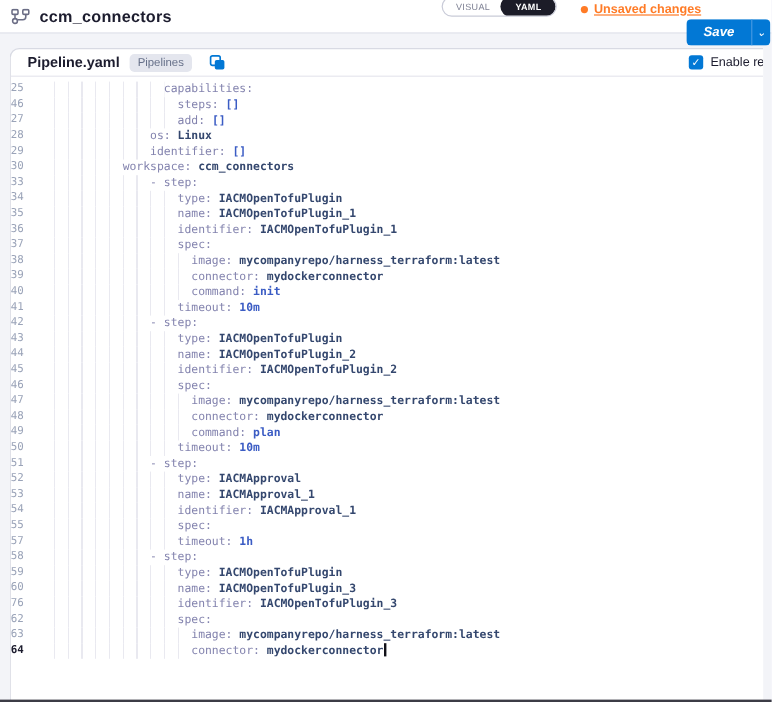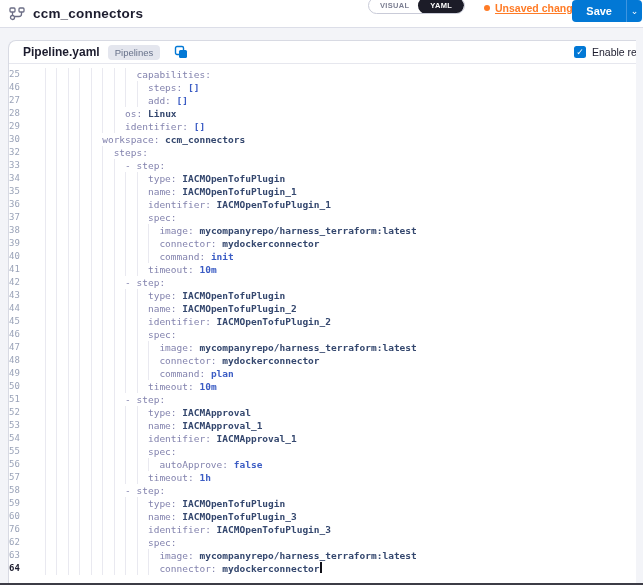--- a/index.html
+++ b/index.html
@@ -8,31 +8,31 @@
 
   
   .topbar { position:relative; height:28px; background:#ffffff;
     border-bottom:1px solid #dcdee8; display:flex; align-items:center; }
   .pipe-icon { margin-left:9px; display:flex; align-items:center; }
   .page-title { margin-left:8px; font-size:13.5px; font-weight:bold; color:#1c1c2e; letter-spacing:.2px; }
 
   .mode-toggle { position:absolute; left:368px; top:-3px; height:17px;
     background:#ffffff; border:1px solid #c9cbd8; border-radius:9px;
     display:flex; align-items:center; overflow:hidden; }
-  .mode-visual { padding:0 9px 0 11px; font-size:7.5px; font-weight:bold; color:#7b7e91; letter-spacing:.3px; }
+  .mode-visual { padding:0 9px 0 11px; font-size:7.5px; font-weight:normal; color:#7b7e91; letter-spacing:.3px; }
   .mode-yaml { height:17px; padding:0 12px; background:#1c1c28; color:#ffffff;
     font-size:7.5px; font-weight:bold; letter-spacing:.3px; border-radius:9px;
     display:flex; align-items:center; }
 
   .unsaved { position:absolute; left:484px; top:2px; display:flex; align-items:center; }
   .unsaved-dot { width:6px; height:6px; border-radius:50%; background:#ff7b26; margin-right:5px; }
   .unsaved-link { font-size:10.5px; font-weight:bold; color:#ff7b26; text-decoration:underline; cursor:pointer; }
 
-  .save-group { position:absolute; right:1px; top:0px; height:22px; display:flex;
-    border-radius:4px; overflow:hidden; }
+  .save-group { position:absolute; right:1px; top:16px; height:22px; display:flex;
+    border-radius:4px; overflow:hidden;font-style:italic; }
   .save-btn { background:#0278d5; color:#fff; font-size:11px; font-weight:bold;
     padding:0 14px; display:flex; align-items:center; cursor:pointer; }
   .save-caret { background:#0278d5; border-left:1px solid #3e95e0; color:#fff;
     width:16px; display:flex; align-items:center; justify-content:center;
     font-size:9px; cursor:pointer; }
 
   
   .panel { position:absolute; left:8px; top:40px; width:628px; height:545px;
     background:#ffffff; border:1px solid #d8dae3; border-right:none;
     border-radius:8px 0 0 0; overflow:hidden; }
@@ -112,21 +112,20 @@
     </div>
   </div>
 
   <div class="editor" id="editor">
       <div class="code-row"><span class="ln">25</span><span class="indent" style="width: 91.52px;"></span><span class="k">capabilities:</span></div>
       <div class="code-row"><span class="ln">46</span><span class="indent" style="width: 102.96px;"></span><span class="k">steps:</span><span class="v-b"> []</span></div>
       <div class="code-row"><span class="ln">27</span><span class="indent" style="width: 102.96px;"></span><span class="k">add:</span><span class="v-b"> []</span></div>
       <div class="code-row"><span class="ln">28</span><span class="indent" style="width: 80.08px;"></span><span class="k">os:</span><span class="v-s"> Linux</span></div>
       <div class="code-row"><span class="ln">29</span><span class="indent" style="width: 80.08px;"></span><span class="k">identifier:</span><span class="v-b"> []</span></div>
       <div class="code-row"><span class="ln">30</span><span class="indent" style="width: 57.2px;"></span><span class="k">workspace:</span><span class="v-s"> ccm_connectors</span></div>
-      <div class="code-row"><span class="ln">32</span><span class="indent" style="width: 68.64px;"></span><span class="k">steps:</span></div>
       <div class="code-row"><span class="ln">33</span><span class="indent" style="width: 80.08px;"></span><span class="dash">- </span><span class="k">step:</span></div>
       <div class="code-row"><span class="ln">34</span><span class="indent" style="width: 102.96px;"></span><span class="k">type:</span><span class="v-s"> IACMOpenTofuPlugin</span></div>
       <div class="code-row"><span class="ln">35</span><span class="indent" style="width: 102.96px;"></span><span class="k">name:</span><span class="v-s"> IACMOpenTofuPlugin_1</span></div>
       <div class="code-row"><span class="ln">36</span><span class="indent" style="width: 102.96px;"></span><span class="k">identifier:</span><span class="v-s"> IACMOpenTofuPlugin_1</span></div>
       <div class="code-row"><span class="ln">37</span><span class="indent" style="width: 102.96px;"></span><span class="k">spec:</span></div>
       <div class="code-row"><span class="ln">38</span><span class="indent" style="width: 114.4px;"></span><span class="k">image:</span><span class="v-s"> mycompanyrepo/harness_terraform:latest</span></div>
       <div class="code-row"><span class="ln">39</span><span class="indent" style="width: 114.4px;"></span><span class="k">connector:</span><span class="v-s"> mydockerconnector</span></div>
       <div class="code-row"><span class="ln">40</span><span class="indent" style="width: 114.4px;"></span><span class="k">command:</span><span class="v-b"> init</span></div>
       <div class="code-row"><span class="ln">41</span><span class="indent" style="width: 102.96px;"></span><span class="k">timeout:</span><span class="v-b"> 10m</span></div>
       <div class="code-row"><span class="ln">42</span><span class="indent" style="width: 80.08px;"></span><span class="dash">- </span><span class="k">step:</span></div>
@@ -136,21 +135,20 @@
       <div class="code-row"><span class="ln">46</span><span class="indent" style="width: 102.96px;"></span><span class="k">spec:</span></div>
       <div class="code-row"><span class="ln">47</span><span class="indent" style="width: 114.4px;"></span><span class="k">image:</span><span class="v-s"> mycompanyrepo/harness_terraform:latest</span></div>
       <div class="code-row"><span class="ln">48</span><span class="indent" style="width: 114.4px;"></span><span class="k">connector:</span><span class="v-s"> mydockerconnector</span></div>
       <div class="code-row"><span class="ln">49</span><span class="indent" style="width: 114.4px;"></span><span class="k">command:</span><span class="v-b"> plan</span></div>
       <div class="code-row"><span class="ln">50</span><span class="indent" style="width: 102.96px;"></span><span class="k">timeout:</span><span class="v-b"> 10m</span></div>
       <div class="code-row"><span class="ln">51</span><span class="indent" style="width: 80.08px;"></span><span class="dash">- </span><span class="k">step:</span></div>
       <div class="code-row"><span class="ln">52</span><span class="indent" style="width: 102.96px;"></span><span class="k">type:</span><span class="v-s"> IACMApproval</span></div>
       <div class="code-row"><span class="ln">53</span><span class="indent" style="width: 102.96px;"></span><span class="k">name:</span><span class="v-s"> IACMApproval_1</span></div>
       <div class="code-row"><span class="ln">54</span><span class="indent" style="width: 102.96px;"></span><span class="k">identifier:</span><span class="v-s"> IACMApproval_1</span></div>
       <div class="code-row"><span class="ln">55</span><span class="indent" style="width: 102.96px;"></span><span class="k">spec:</span></div>
-      <div class="code-row"><span class="ln">56</span><span class="indent" style="width: 114.4px;"></span><span class="k">autoApprove:</span><span class="v-b"> false</span></div>
       <div class="code-row"><span class="ln">57</span><span class="indent" style="width: 102.96px;"></span><span class="k">timeout:</span><span class="v-b"> 1h</span></div>
       <div class="code-row"><span class="ln">58</span><span class="indent" style="width: 80.08px;"></span><span class="dash">- </span><span class="k">step:</span></div>
       <div class="code-row"><span class="ln">59</span><span class="indent" style="width: 102.96px;"></span><span class="k">type:</span><span class="v-s"> IACMOpenTofuPlugin</span></div>
       <div class="code-row"><span class="ln">60</span><span class="indent" style="width: 102.96px;"></span><span class="k">name:</span><span class="v-s"> IACMOpenTofuPlugin_3</span></div>
       <div class="code-row"><span class="ln">76</span><span class="indent" style="width: 102.96px;"></span><span class="k">identifier:</span><span class="v-s"> IACMOpenTofuPlugin_3</span></div>
       <div class="code-row"><span class="ln">62</span><span class="indent" style="width: 102.96px;"></span><span class="k">spec:</span></div>
       <div class="code-row"><span class="ln">63</span><span class="indent" style="width: 114.4px;"></span><span class="k">image:</span><span class="v-s"> mycompanyrepo/harness_terraform:latest</span></div>
       <div class="code-row"><span class="ln active">64</span><span class="indent" style="width: 114.4px;"></span><span class="k">connector:</span><span class="v-s"> mydockerconnector</span><span class="cursor"></span></div>
     </div>
 </div>

